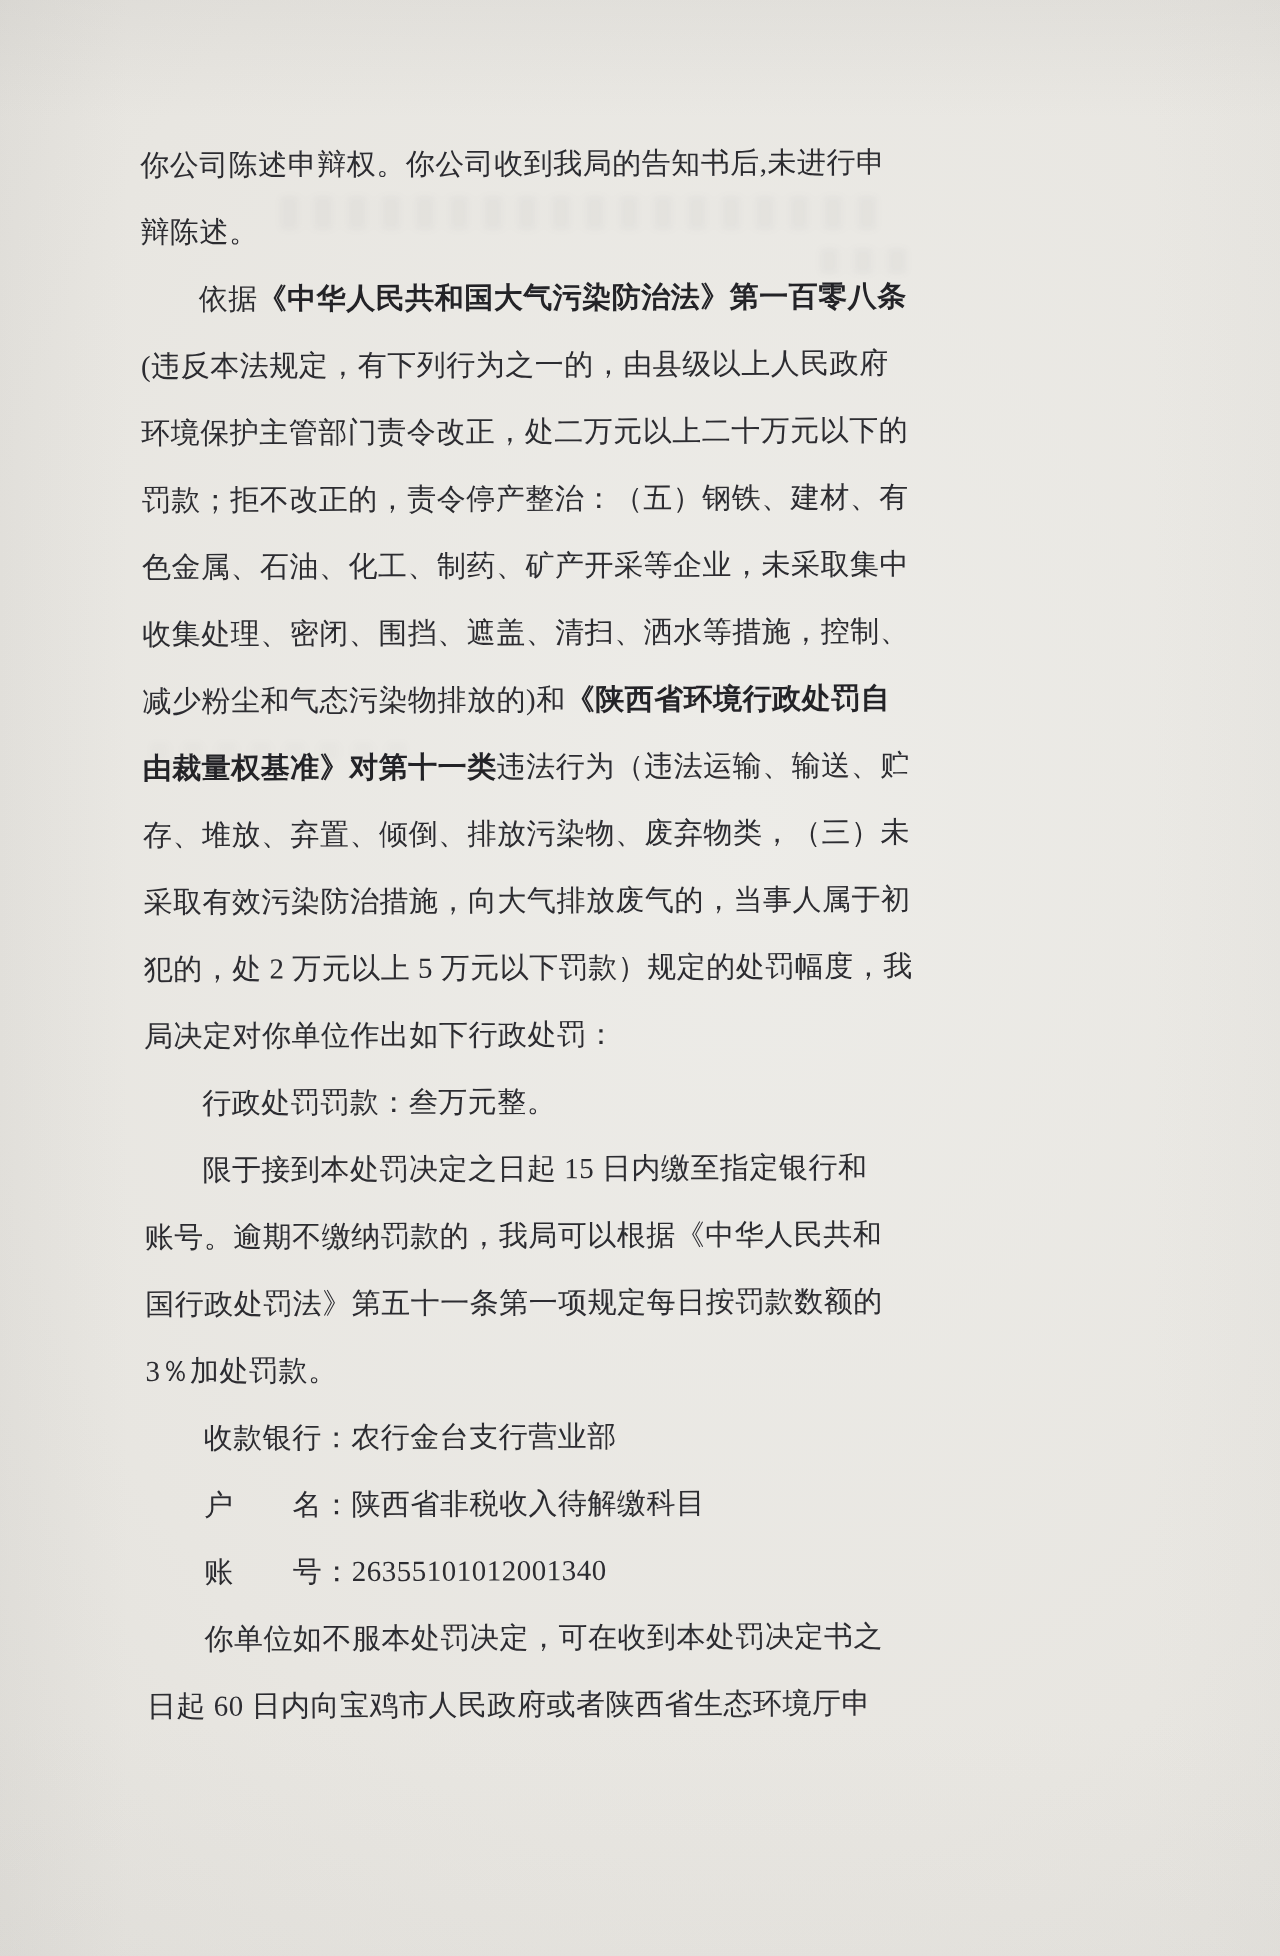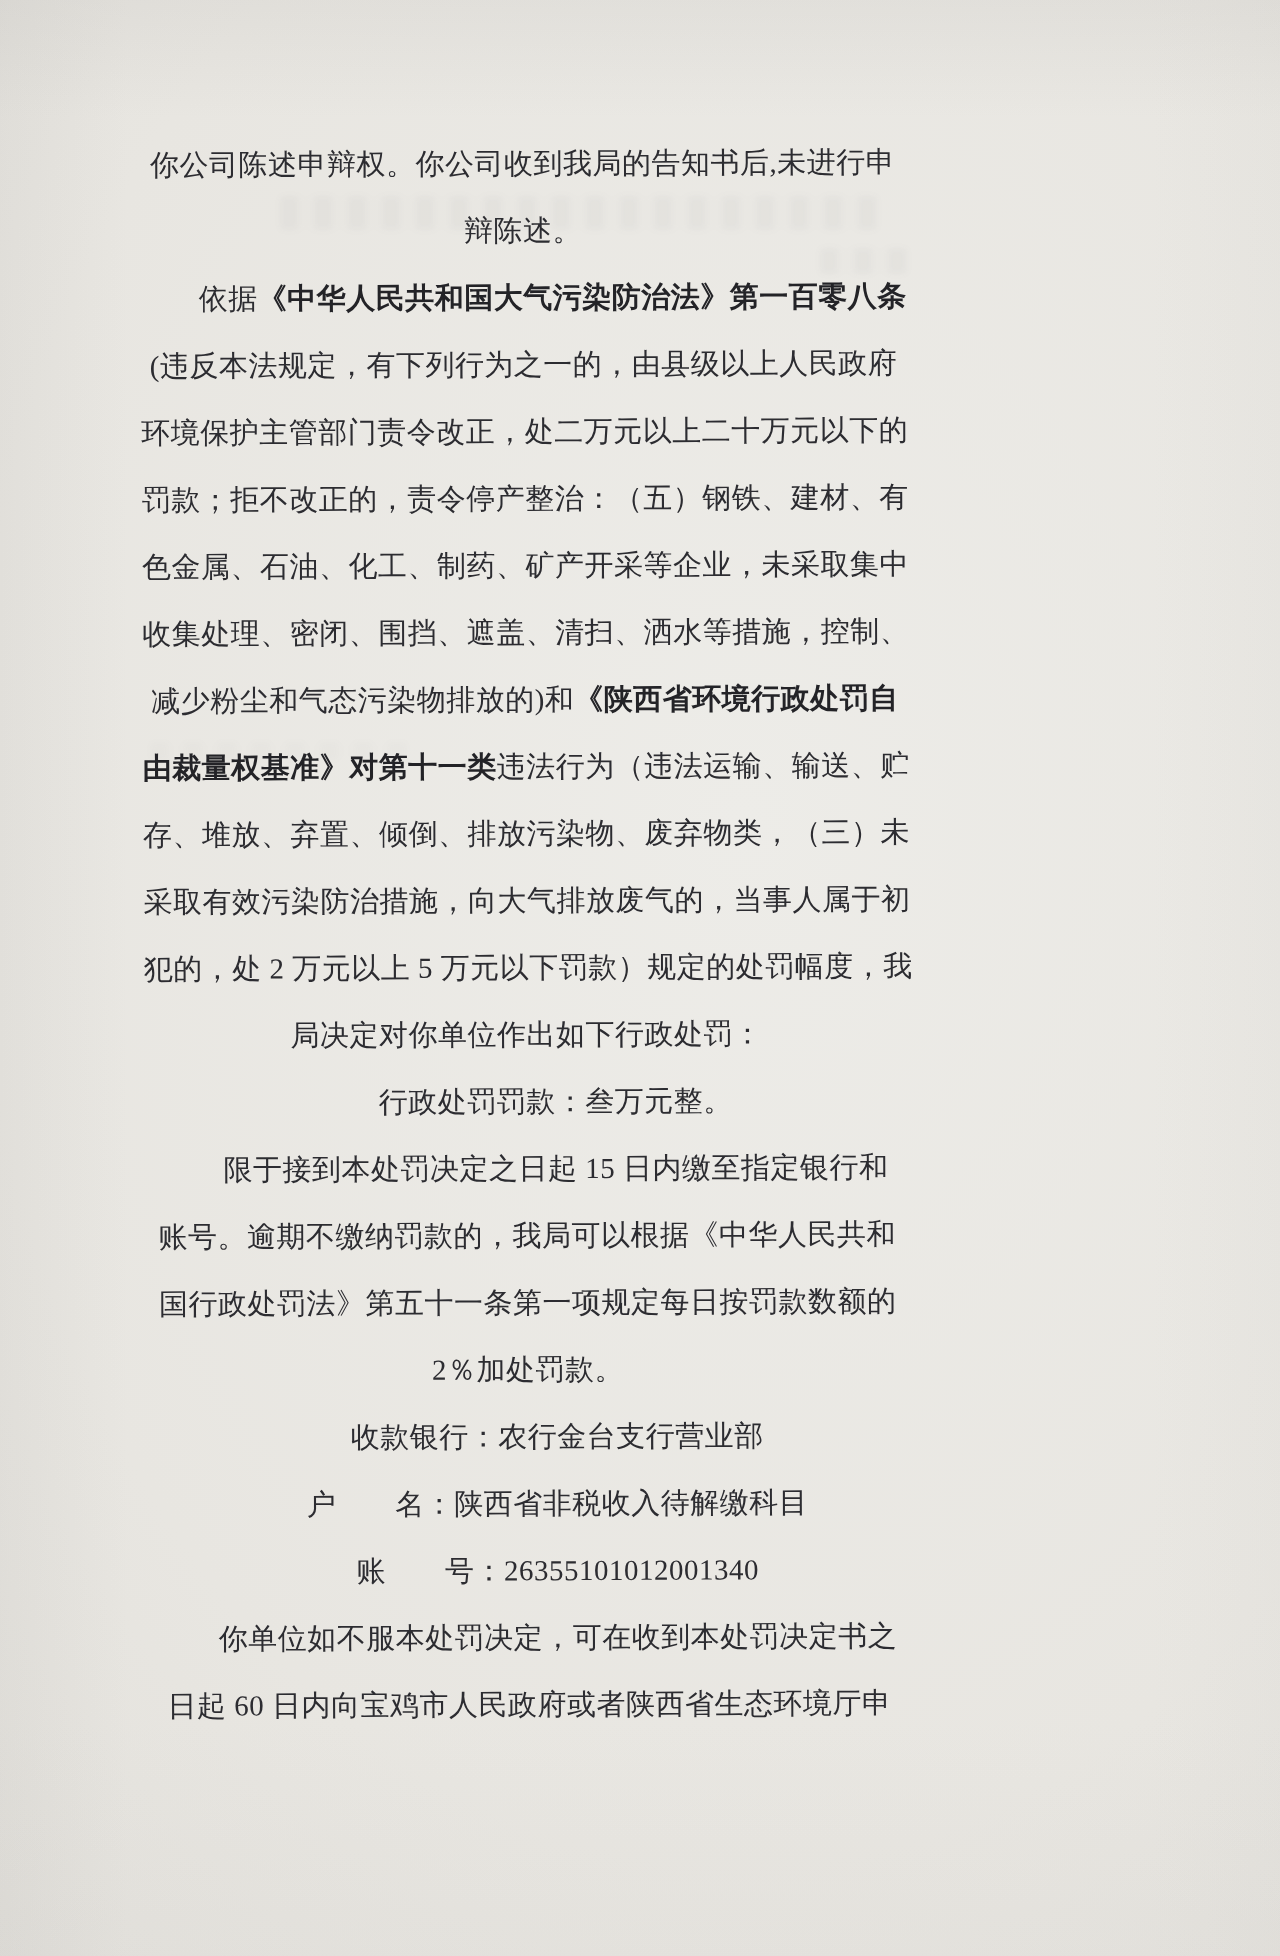--- a/index.html
+++ b/index.html
@@ -7,21 +7,20 @@
     width: 1280px; height: 1956px;
     overflow: hidden;
     font-family: "Liberation Serif", "DejaVu Serif", serif;
     background: #e8e6e1;
   }
   .photo {
     position: relative;
     width: 1280px; height: 1956px;
     background:
       radial-gradient(ellipse 1400px 1900px at 58% 42%, #edece8 0%, #e8e6e1 55%, #e0ded9 100%);
-    text-align: center;
   }
   
   .paper-shade {
     position: absolute; inset: 0;
     background:
       linear-gradient(180deg, rgba(190,188,184,0.18) 0%, rgba(255,255,255,0) 6%, rgba(255,255,255,0) 88%, rgba(200,198,194,0.12) 100%),
       linear-gradient(90deg, rgba(185,183,179,0.15) 0%, rgba(255,255,255,0) 10%, rgba(255,255,255,0) 90%, rgba(205,203,199,0.10) 100%);
     pointer-events: none;
   }
   
@@ -74,20 +73,20 @@
       <div class="line"><span>减少粉尘和气态污染物排放的)和</span><span class="run-bold">《陕西省环境行政处罚自</span></div>
       <div class="line"><span class="run-bold">由裁量权基准》对第十一类</span><span>违法行为（违法运输、输送、贮</span></div>
       <div class="line"><span>存、堆放、弃置、倾倒、排放污染物、废弃物类，（三）未</span></div>
       <div class="line"><span>采取有效污染防治措施，向大气排放废气的，当事人属于初</span></div>
       <div class="line"><span>犯的，处 2 万元以上 5 万元以下罚款）规定的处罚幅度，我</span></div>
       <div class="line"><span>局决定对你单位作出如下行政处罚：</span></div>
       <div class="line indent"><span>行政处罚罚款：叁万元整。</span></div>
       <div class="line indent"><span>限于接到本处罚决定之日起 15 日内缴至指定银行和</span></div>
       <div class="line"><span>账号。逾期不缴纳罚款的，我局可以根据《中华人民共和</span></div>
       <div class="line"><span>国行政处罚法》第五十一条第一项规定每日按罚款数额的</span></div>
-      <div class="line"><span>2％加处罚款。</span></div>
+      <div class="line"><span>3％加处罚款。</span></div>
       <div class="line indent"><span>收款银行：农行金台支行营业部</span></div>
       <div class="line indent"><span>户　　名：陕西省非税收入待解缴科目</span></div>
       <div class="line indent"><span>账　　号：26355101012001340</span></div>
       <div class="line indent"><span>你单位如不服本处罚决定，可在收到本处罚决定书之</span></div>
       <div class="line"><span>日起 60 日内向宝鸡市人民政府或者陕西省生态环境厅申</span></div>
     </div>
 </div>
 
 </body></html>

